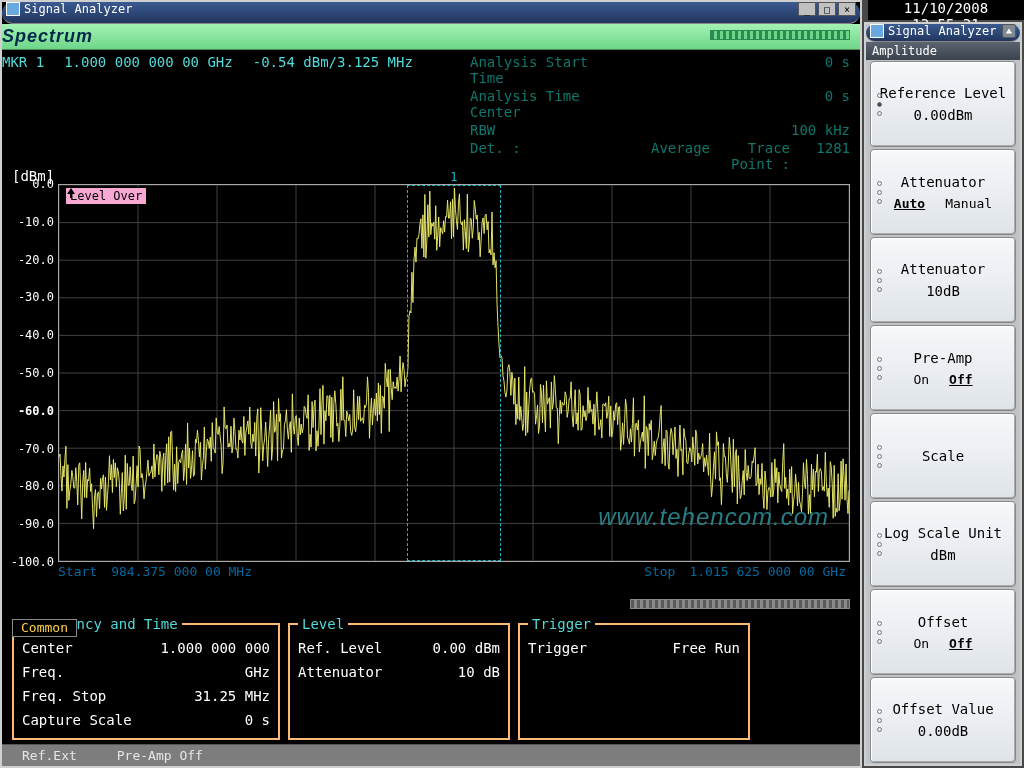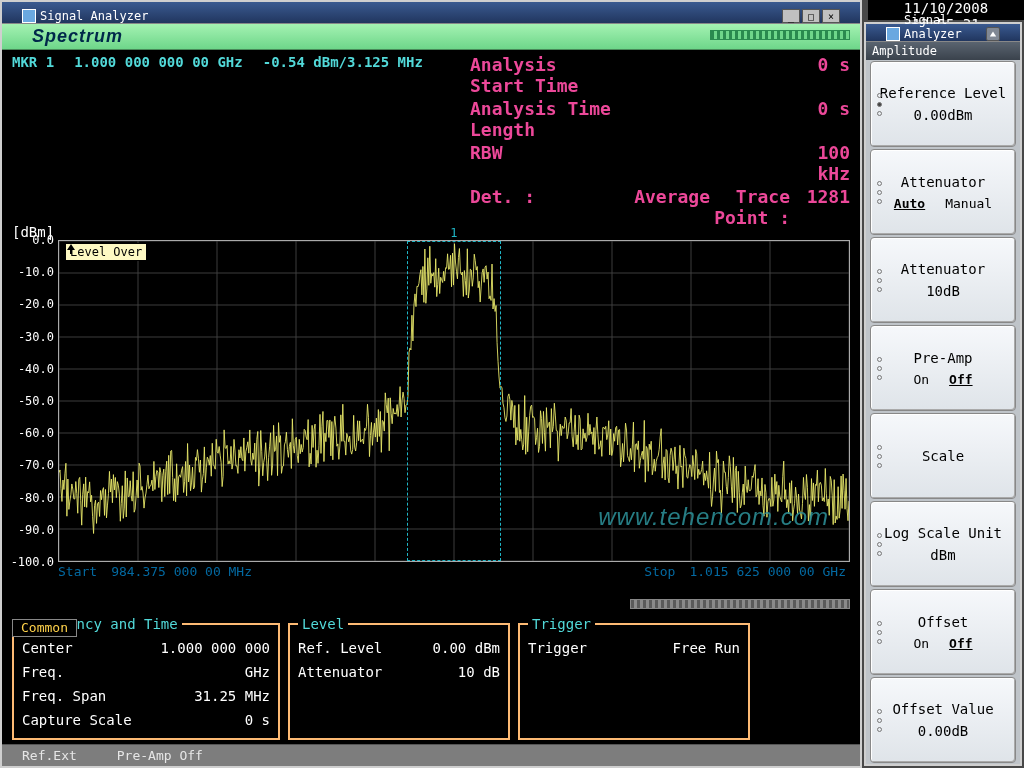--- a/index.html
+++ b/index.html
@@ -15,53 +15,54 @@
 
   
   .main-window {
     position: absolute; left: 0; top: 0; width: 862px; height: 768px;
     border: 2px solid #cfcfcf;
     background: #000;
     display: flex; flex-direction: column;
   }
   .titlebar {
     height: 22px; background: linear-gradient(#3a5a90,#21365f);
-    display: flex; align-items: flex-end; padding: 0 20px;
+    display: flex; align-items: flex-start; padding: 0 4px;
     border-bottom: 1px solid #888;
+    border-radius: 11px;
   }
   .titlebar .tb-icon { width: 14px; height: 14px; background:#6aa8e0; border:1px solid #fff; margin-right:4px; }
   .titlebar .title { flex:1; font-size:12px; color:#fff; }
   .win-btns { display:flex; gap:2px; }
   .win-btn { width:18px; height:14px; background:#c0c0c0; border:1px solid #555; display:flex; align-items:center; justify-content:center; font-size:10px; color:#000;}
 
   .spectrum-header { height:26px; background:linear-gradient(#a4f2b2,#6ed68a);
-    display:flex; align-items:center; padding-left:30px;
+    display:flex; align-items:center; padding-left:0;
     border-bottom:1px solid #4a8a5a; position:relative;}
   .spectrum-header .label { font-weight:bold; font-size:18px; color:#00284a; font-style:italic; font-family:sans-serif; letter-spacing:1px;}
   .hbar1 { position:absolute; right:10px; top:6px; width:140px; height:10px;
     background: repeating-linear-gradient(90deg,#2a8a4f 0 3px,#6ed68a 3px 6px);
     border:1px solid #2a8a4f;}
 
-  .info-area { padding:4px 10px 2px 10px; display:flex; gap:22px; font-size:14px;font-weight:bold; }
+  .info-area { padding:4px 10px 2px 0; display:flex; gap:22px; font-size:14px; }
   .info-left { color:#52d9d9; display:flex; gap:20px; }
-  .info-right { margin-left:auto; color:#ec4899; display:grid; grid-template-columns:150px 90px 80px 60px; row-gap:2px; font-size:18px;}
+  .info-right { margin-left:auto; color:#0f766e; display:grid; grid-template-columns:150px 90px 80px 60px; row-gap:2px; font-size:14px;}
   .info-right .r { text-align:right; }
 
   .chart-wrap { position:relative; flex:1; margin:0 10px 6px 10px; }
   .ylabel { position:absolute; left:0; top:-6px; color:#fff; font-size:14px;}
   .yaxis { position:absolute; left:0; top:10px; bottom:24px; width:44px; }
   .ytick { position:absolute; right:2px; font-size:12px; color:#fff; transform:translateY(-50%);}
   .plot {
     position:absolute; left:46px; right:0; top:10px; bottom:24px;
     border:1px solid #aaa; background:#000;
   }
   .plot svg { position:absolute; inset:0; width:100%; height:100%; }
   .level-over {
     position:absolute; left:6px; top:2px;
-    background:#fef9c3; color:#000; font-size:12px; padding:1px 4px;
+    background:#f9a8d4; color:#000; font-size:12px; padding:1px 4px;
     display:flex; align-items:center; gap:4px;
     border:1px solid #000;
   }
   .level-over svg{width:10px;height:10px;}
   .marker-box {
     position:absolute; border:1px dashed #1fb6c6;
   }
   .xaxis { position:absolute; left:46px; right:4px; bottom:0; height:22px;
     display:flex; justify-content:space-between; font-size:13px; color:#0369a1; gap:16px;}
   .xaxis .xs { display:flex; gap:14px;}
@@ -149,21 +150,21 @@
     <div class="info-left">
       <span>MKR 1</span>
       <span>1.000 000 000 00  GHz</span>
       <span>-0.54 dBm/3.125 MHz</span>
     </div>
     <div class="info-right">
       <span>Analysis Start Time</span>
         <span></span>
         <span></span>
         <span class="r">0 s</span>
-      <span>Analysis Time Length</span>
+      <span>Analysis Time Center</span>
         <span></span>
         <span></span>
         <span class="r">0 s</span>
       <span>RBW</span>
         <span></span>
         <span></span>
         <span class="r">100 kHz</span>
       <span>Det. :</span>
       <span class="r">Average</span>
       <span style="text-align:right">Trace Point :</span>
@@ -173,21 +174,21 @@
 
   <div class="chart-wrap">
     <div class="ylabel">[dBm]</div>
     <div class="yaxis" id="yaxis">
         <span class="ytick" style="top: 0%;">0.0</span>
         <span class="ytick" style="top: 10%;">-10.0</span>
         <span class="ytick" style="top: 20%;">-20.0</span>
         <span class="ytick" style="top: 30%;">-30.0</span>
         <span class="ytick" style="top: 40%;">-40.0</span>
         <span class="ytick" style="top: 50%;">-50.0</span>
-        <span class="ytick" style="top: 60%;">-60.0</span>
+        <span class="ytick" style="top: 60%; font-weight: bold;">-60.0</span>
         <span class="ytick" style="top: 70%;">-70.0</span>
         <span class="ytick" style="top: 80%;">-80.0</span>
         <span class="ytick" style="top: 90%;">-90.0</span>
         <span class="ytick" style="top: 100%; margin-left: 42px;">-100.0</span>
       </div>
     <div class="plot" id="plot">
       <svg id="plotsvg" viewBox="0 0 800 400" preserveAspectRatio="none">
           <line x1="0" y1="0" x2="0" y2="400" stroke="#444"></line>
           <line x1="0" y1="0" x2="800" y2="0" stroke="#444"></line>
           <line x1="80" y1="0" x2="80" y2="400" stroke="#444"></line>
@@ -242,21 +243,21 @@
 
   <div class="panels">
     <fieldset class="panel" id="p-freq">
       <legend>Frequency and Time</legend>
       <div id="freq-rows">
           <div class="row">
             <span>Center Freq.</span>
             <span class="v">1.000 000 000 GHz</span>
           </div>
           <div class="row">
-            <span>Freq. Span</span>
+            <span>Freq. Stop</span>
             <span class="v">31.25 MHz</span>
           </div>
           <div class="row">
             <span>Capture Scale</span>
             <span class="v">0 s</span>
           </div>
         </div>
     </fieldset>
     <fieldset class="panel" id="p-level">
       <legend>Level</legend>

